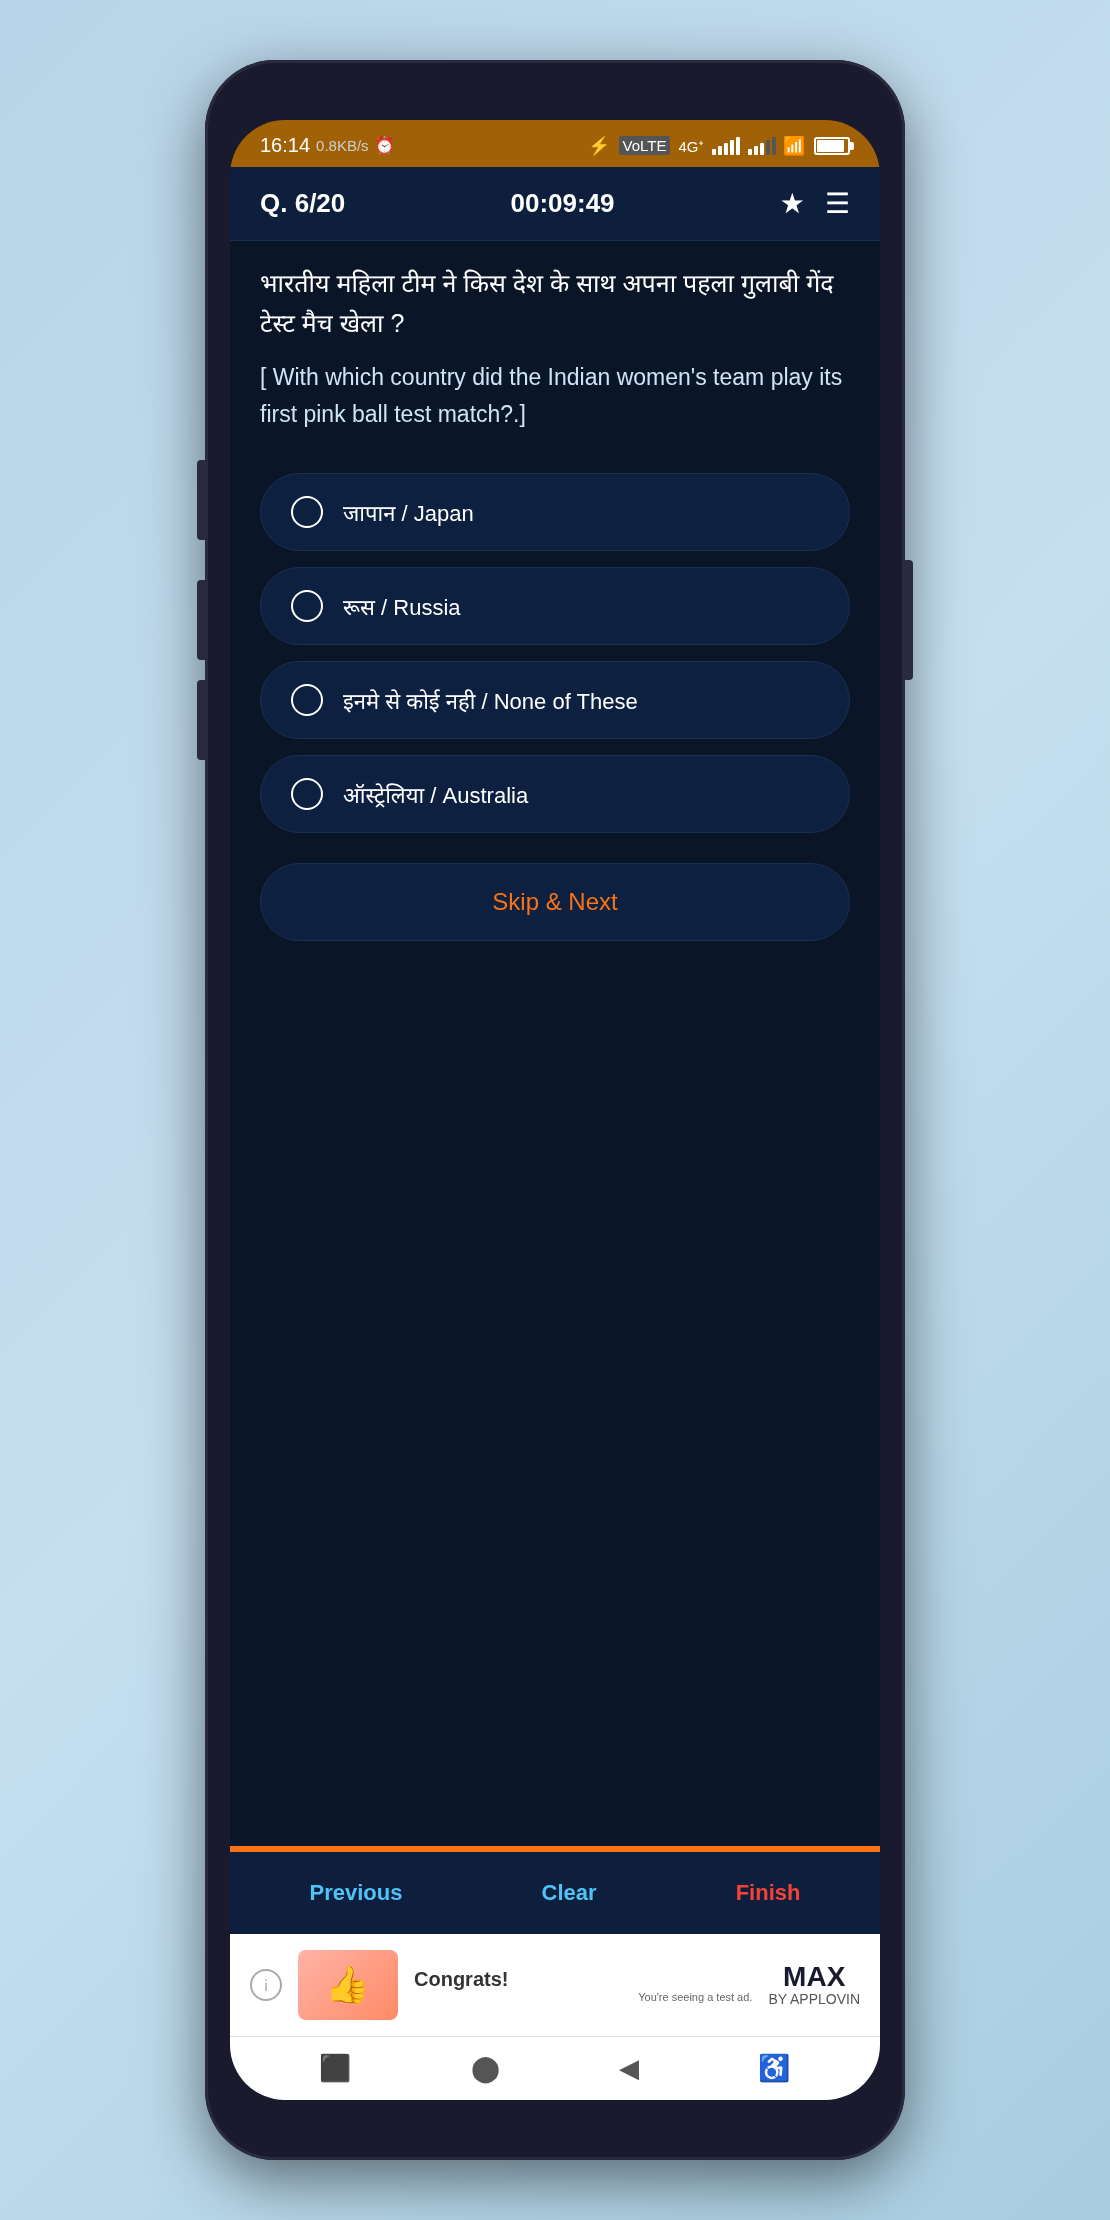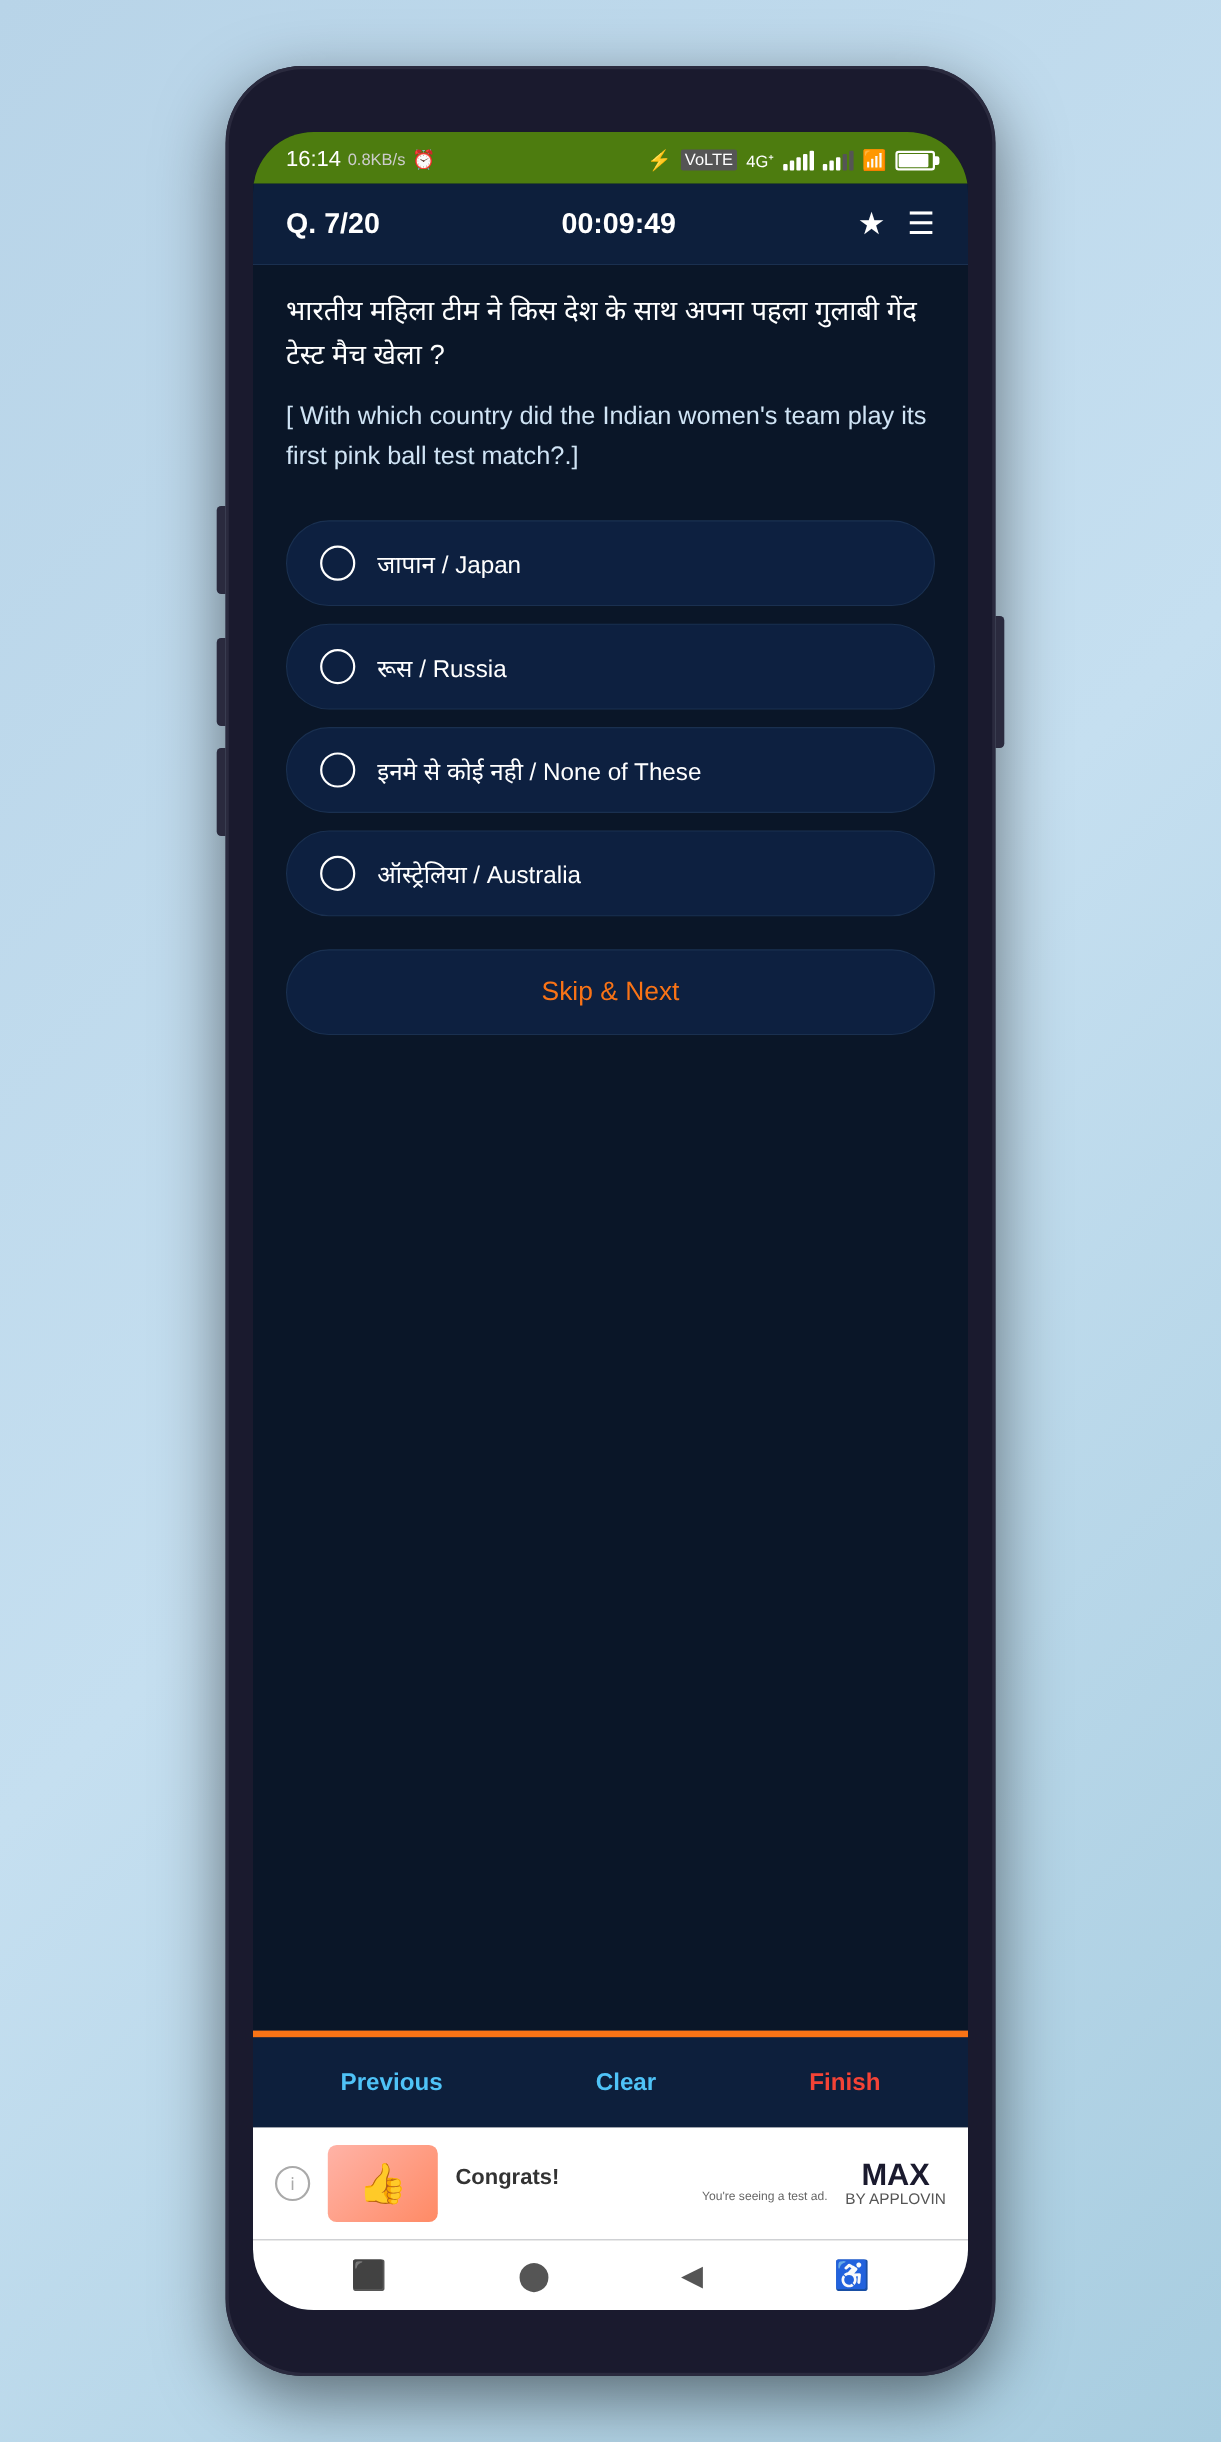--- a/index.html
+++ b/index.html
@@ -52,21 +52,21 @@
       background: #0a1628;
       border-radius: 55px;
       margin-top: 60px;
       overflow: hidden;
       display: flex;
       flex-direction: column;
       position: relative;
     }
     
     .status-bar {
-      background: #4d7c0f;
+      background: #a16207;
       padding: 14px 30px 10px;
       display: flex;
       align-items: center;
       justify-content: space-between;
       flex-shrink: 0;
     }
     .status-left {
       color: #ffffff;
       font-size: 20px;
       font-weight: 500;
@@ -337,21 +337,21 @@
           <div class="signal-bar" style="height:18px; background:#555;"></div>
         </div>
         <span style="font-size:18px;">📶</span>
         <div class="battery-bar">
           <div class="battery-fill"></div>
         </div>
       </div>
     </div>
 
     <div class="header-bar">
-      <span class="question-counter">Q. 7/20</span>
+      <span class="question-counter">Q. 6/20</span>
       <span class="timer">00:09:49</span>
       <div class="header-icons">
         <span class="header-icon">★</span>
         <span class="header-icon">☰</span>
       </div>
     </div>
 
     <div class="content-area">
 
       

